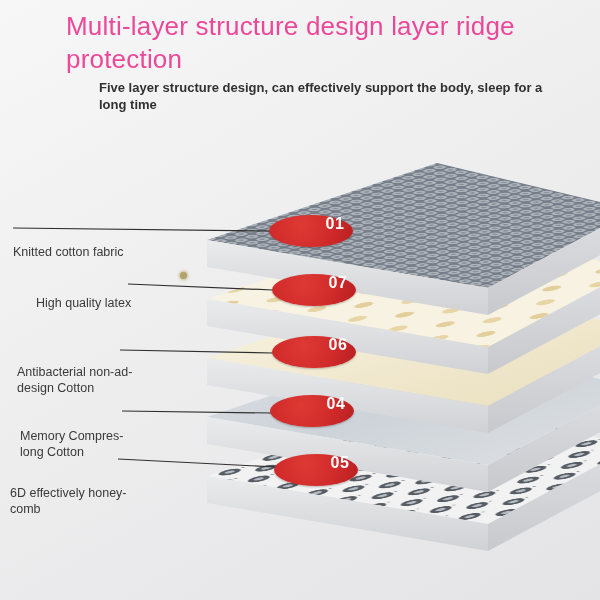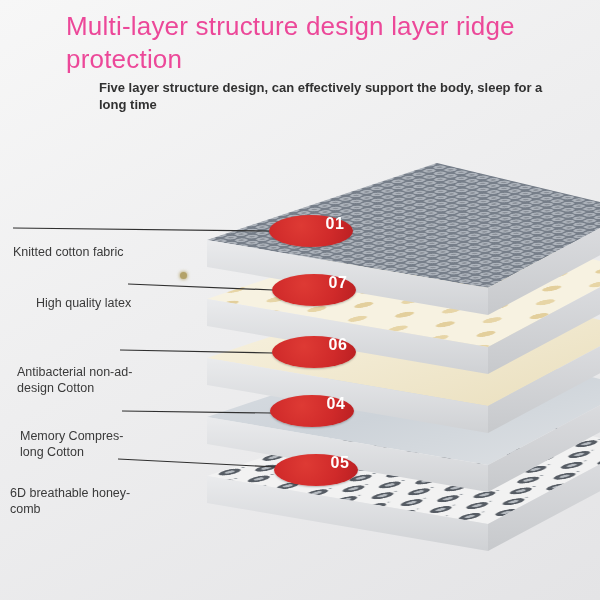--- a/index.html
+++ b/index.html
@@ -124,21 +124,21 @@
 protection</div>
 <div class="abs subtitle">Five layer structure design, can effectively support the body, sleep for a
 long time</div>
 
 <div class="abs layer-label" style="left:13px;top:211px">Knitted cotton fabric</div>
 <div class="abs layer-label" style="left:36px;top:262px">High quality latex</div>
 <div class="abs layer-label" style="left:17px;top:331px">Antibacterial non-ad-
 design Cotton</div>
 <div class="abs layer-label" style="left:20px;top:395px">Memory Compres-
 long Cotton</div>
-<div class="abs layer-label" style="left:10px;top:452px">6D breathable honey-
+<div class="abs layer-label" style="left:10px;top:452px">6D effectively honey-
 comb</div>
 
 <div class="abs badge" style="left:269px;top:215px">
     <span>01</span>
   </div>
 <div class="abs badge" style="left:272px;top:274px">
     <span>07</span>
   </div>
 <div class="abs badge" style="left:272px;top:336px">
     <span>06</span>

